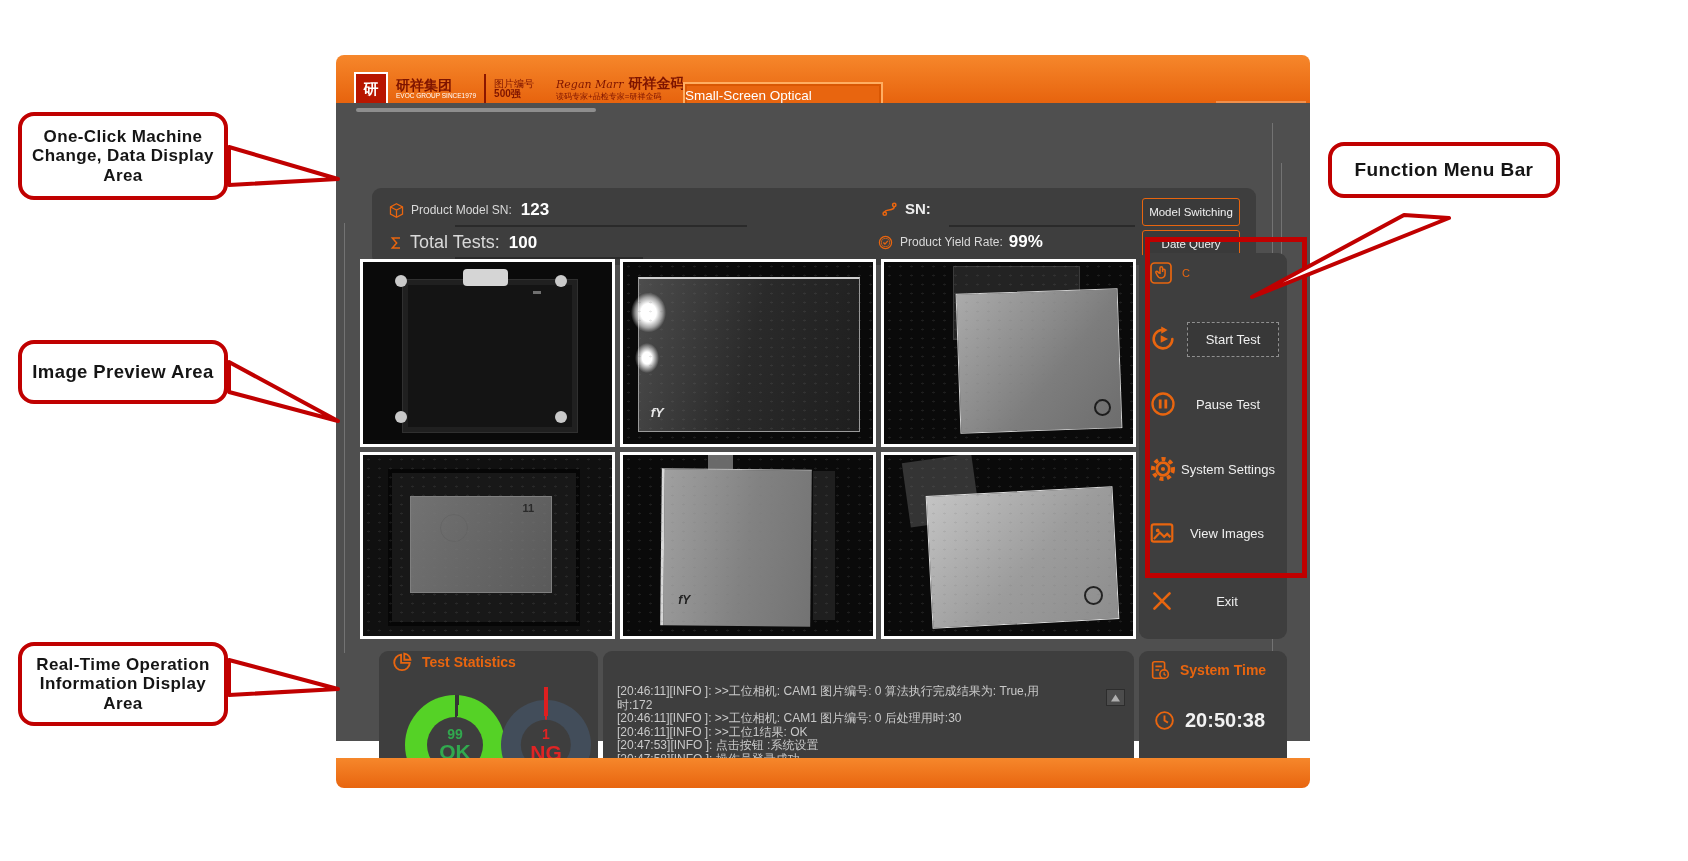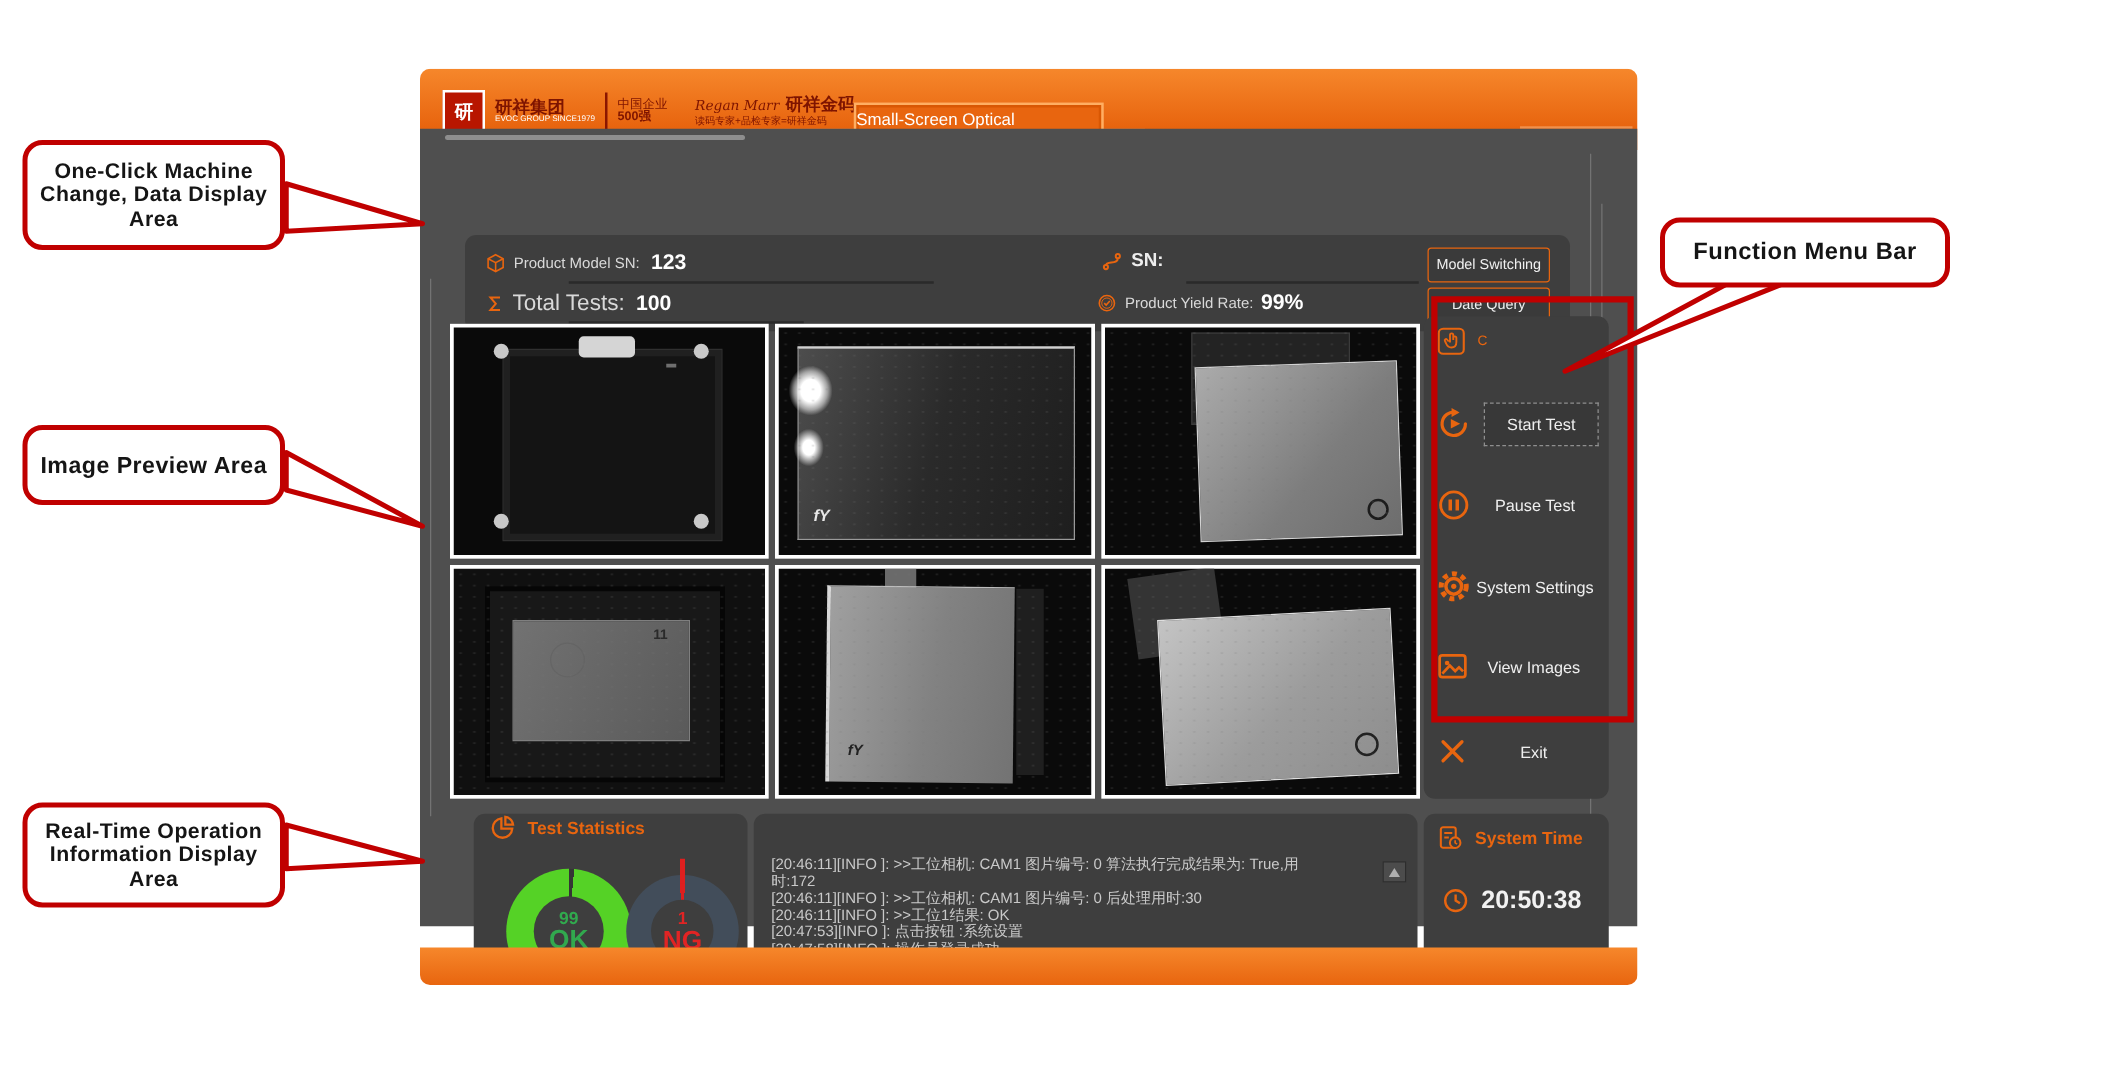--- a/index.html
+++ b/index.html
@@ -87,39 +87,39 @@
 <svg id="pointers" width="1688" height="861">
   <polygon points="229,147 338,179 229,185" fill="#fff" stroke="#c00000" stroke-width="4" stroke-linejoin="round"></polygon>
   <polygon points="229,362 338,421 229,392" fill="#fff" stroke="#c00000" stroke-width="4" stroke-linejoin="round"></polygon>
   <polygon points="229,660 338,689 229,695" fill="#fff" stroke="#c00000" stroke-width="4" stroke-linejoin="round"></polygon>
   <polygon points="1404,215 1252,297 1449,218" fill="#fff" stroke="#c00000" stroke-width="4" stroke-linejoin="round"></polygon>
 </svg>
 
 <div class="callout" style="left:18px;top:112px;width:210px;height:88px;font-size:17px;line-height:1.12;">One-Click Machine Change, Data Display Area</div>
 <div class="callout" style="left:18px;top:340px;width:210px;height:64px;font-size:18.5px;">Image Preview Area</div>
 <div class="callout" style="left:18px;top:642px;width:210px;height:84px;font-size:17px;line-height:1.12;">Real-Time Operation Information Display Area</div>
-<div class="callout" style="left:1328px;top:174px;width:232px;height:56px;font-size:19px;">Function Menu Bar</div>
+<div class="callout" style="left:1328px;top:142px;width:232px;height:56px;font-size:19px;">Function Menu Bar</div>
 
 <div id="menu-rect"></div>
 
 <div class="window">
 
   <div class="win-header">
     <div class="deco" style="left:250px;top:48px;width:330px;"></div>
     <div class="deco" style="left:560px;top:55px;width:120px;"></div>
     <div class="deco" style="left:880px;top:46px;width:90px;"></div>
     <div class="logo">
       <div class="emblem">研</div>
       <div class="col">
         <span class="dk" style="font-size:14px;font-weight:bold;">研祥集团</span>
         <span style="font-size:6.5px;color:#fff;">EVOC GROUP SINCE1979</span>
       </div>
       <div class="logo-div"></div>
       <div class="col">
-        <span class="dk" style="font-size:10px;">中国企业</span>
+        <span class="dk" style="font-size:10px;">图片编号</span>
         <span class="dk" style="font-size:10px;font-weight:bold;">500强</span>
       </div>
       <div class="col" style="margin-left:14px;">
         <span style="display:flex;align-items:baseline;gap:5px;">
           <i class="dk" style="font-size:11px;font-family:'DejaVu Serif',serif;">Regan Marr</i>
           <b class="dk" style="font-size:14px;">研祥金码</b>
         </span>
         <span class="dk" style="font-size:8px;margin-top:2px;">读码专家+品检专家=研祥金码</span>
       </div>
     </div>

